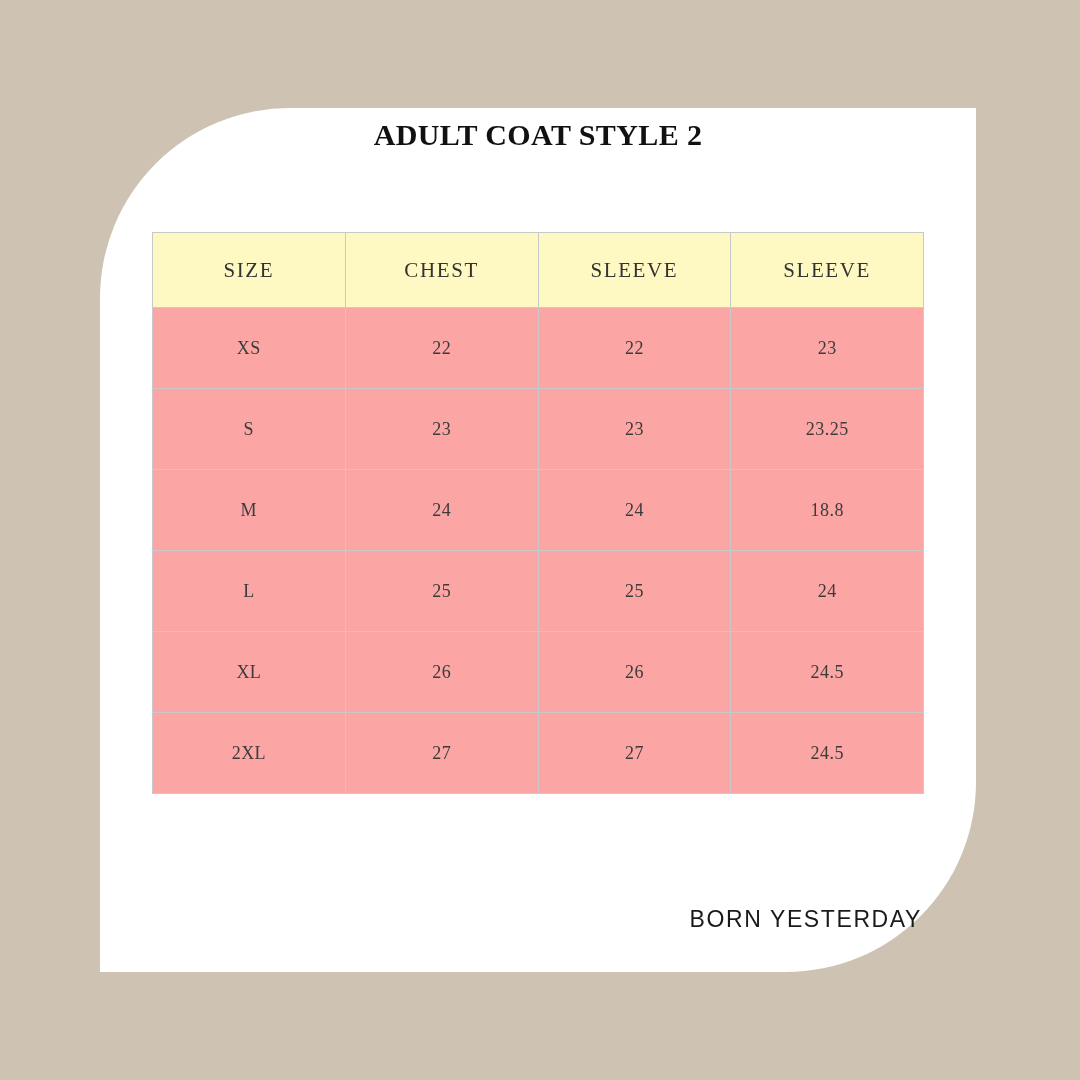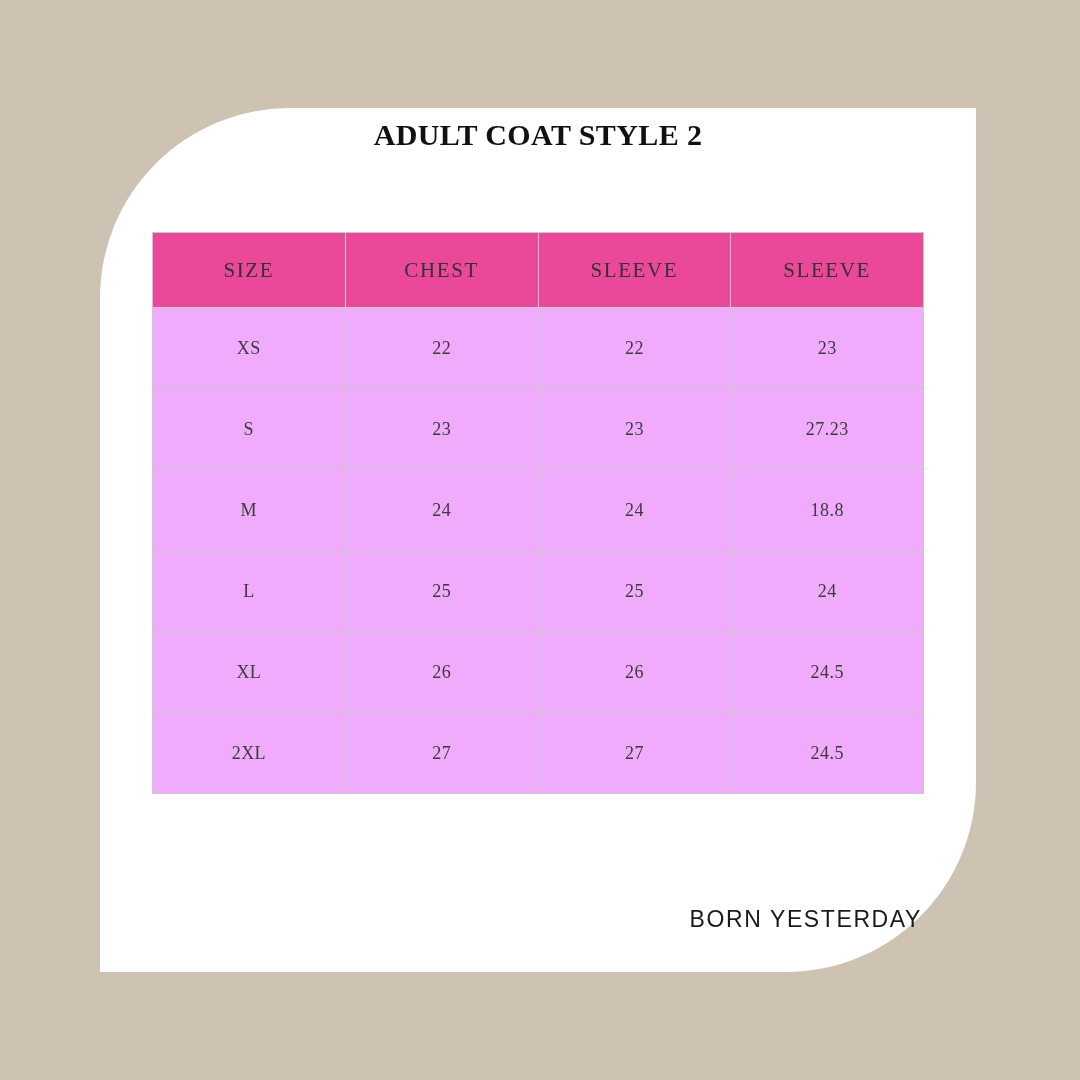--- a/index.html
+++ b/index.html
@@ -63,32 +63,32 @@
     table-layout: fixed;
   }
   table.size-table th,
   table.size-table td {
     border: 1px solid #c9c9c9;
     text-align: center;
     color: #3b3b3b;
     font-family: "Liberation Serif", serif;
   }
   table.size-table th {
-    background: #ec4899;
+    background: #fef9c3;
     height: 72px;
     font-weight: normal;
     font-size: 21px;
     letter-spacing: 1.6px;
     color: #333333;
   }
   table.size-table td {
     height: 78px;
     font-size: 18px;
     letter-spacing: 0.5px;
-    background: #f0abfc;
+    background: #fca5a5;
   }
 
   .brand {
     position: absolute;
     right: 54px;
     top: 798px;
     font-family: "Liberation Sans", sans-serif;
     font-size: 23px;
     letter-spacing: 1.6px;
     color: #1a1a1a;
@@ -118,21 +118,21 @@
           <tr>
             <td>XS</td>
             <td>22</td>
             <td>22</td>
             <td>23</td>
           </tr>
           <tr>
             <td>S</td>
             <td>23</td>
             <td>23</td>
-            <td>27.23</td>
+            <td>23.25</td>
           </tr>
           <tr>
             <td>M</td>
             <td>24</td>
             <td>24</td>
             <td>18.8</td>
           </tr>
           <tr>
             <td>L</td>
             <td>25</td>

